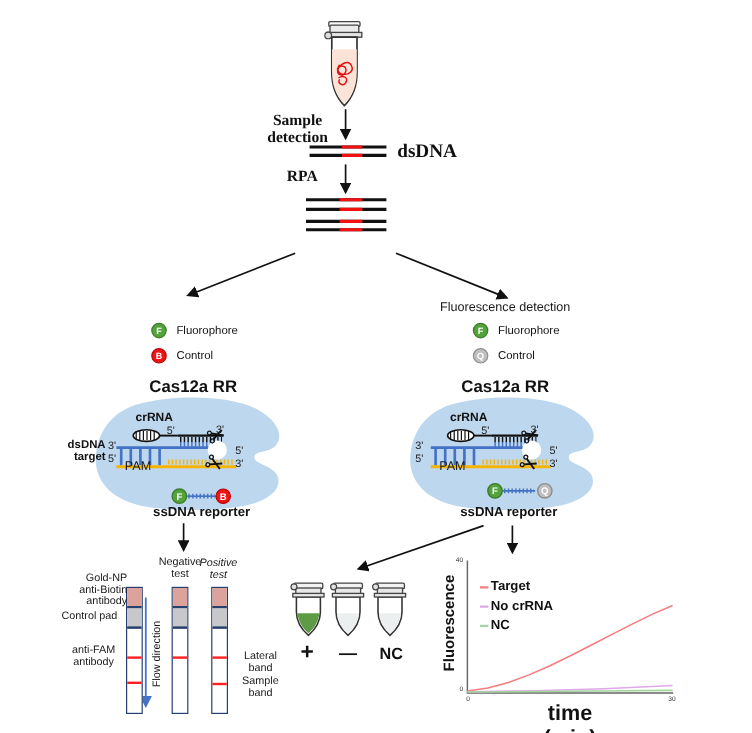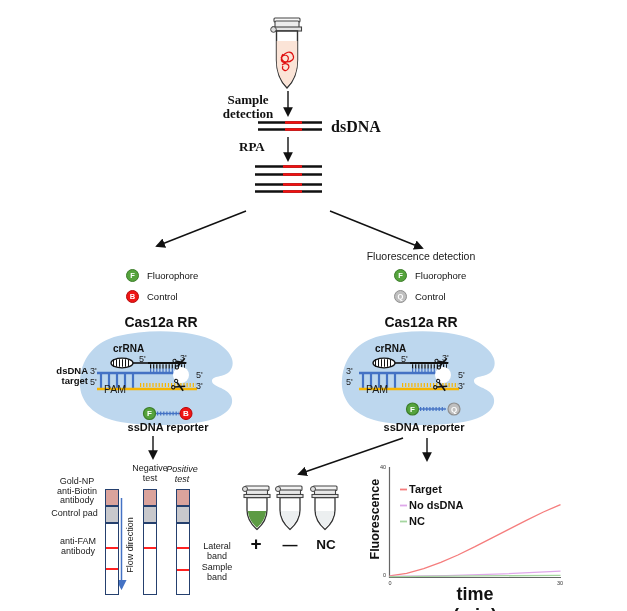--- a/index.html
+++ b/index.html
@@ -225,21 +225,21 @@
     <div class="pad-gray"></div>
     <div class="band" style="top:57px;"></div>
   </div>
   <div class="strip" style="left:176px;">
     <div class="pad-pink"></div>
     <div class="pad-gray"></div>
     <div class="band" style="top:57px;"></div>
     <div class="band" style="top:79px;"></div>
   </div>
 
-  <div class="abs ctr lbl9" style="left:48px;top:477px;width:58px;">
+  <div class="abs ctr lbl9" style="left:48px;top:477px;width:58px;text-align:right;">
     <span style="display:block">Gold-NP</span>
     <span style="display:block">anti-Biotin</span>
     <span style="display:block">antibody</span>
   </div>
   <div class="abs ctr lbl9" style="left:42px;top:509px;width:65px;">Control pad</div>
   <div class="abs ctr lbl9" style="left:50px;top:537px;width:56px;">
     <span style="display:block">anti-FAM</span>
     <span style="display:block">antibody</span>
   </div>
   <div class="abs ctr lbl9" style="left:91px;top:540px;width:80px;height:10px;transform:rotate(-90deg);">Flow direction</div>
@@ -261,20 +261,20 @@
     <span style="display:block">band</span>
   </div>
 
   <div class="abs ctr b" style="left:246px;top:533px;width:20px;font-size:19px;">+</div>
   <div class="abs ctr b" style="left:278px;top:536px;width:24px;font-size:15px;">—</div>
   <div class="abs ctr b" style="left:312px;top:537px;width:28px;font-size:13.5px;">NC</div>
 
   <div class="abs ctr b" style="left:334px;top:513px;width:80px;height:13px;font-size:12.5px;transform:rotate(-90deg);">Fluorescence</div>
   <div class="abs ctr b" style="left:435px;top:584px;width:80px;font-size:18px;">time (min)</div>
   <div class="chart-legend-txt" style="left:409px;top:483px;">Target</div>
-  <div class="chart-legend-txt" style="left:409px;top:499px;">No dsDNA</div>
+  <div class="chart-legend-txt" style="left:409px;top:499px;">No crRNA</div>
   <div class="chart-legend-txt" style="left:409px;top:515px;">NC</div>
   <div class="tick rt" style="left:372px;top:464px;width:14px;">40</div>
   <div class="tick rt" style="left:372px;top:572px;width:14px;">0</div>
   <div class="tick ctr" style="left:385px;top:580px;width:10px;">0</div>
   <div class="tick ctr" style="left:553px;top:580px;width:14px;">30</div>
 
 </div>
 
 </body></html>

